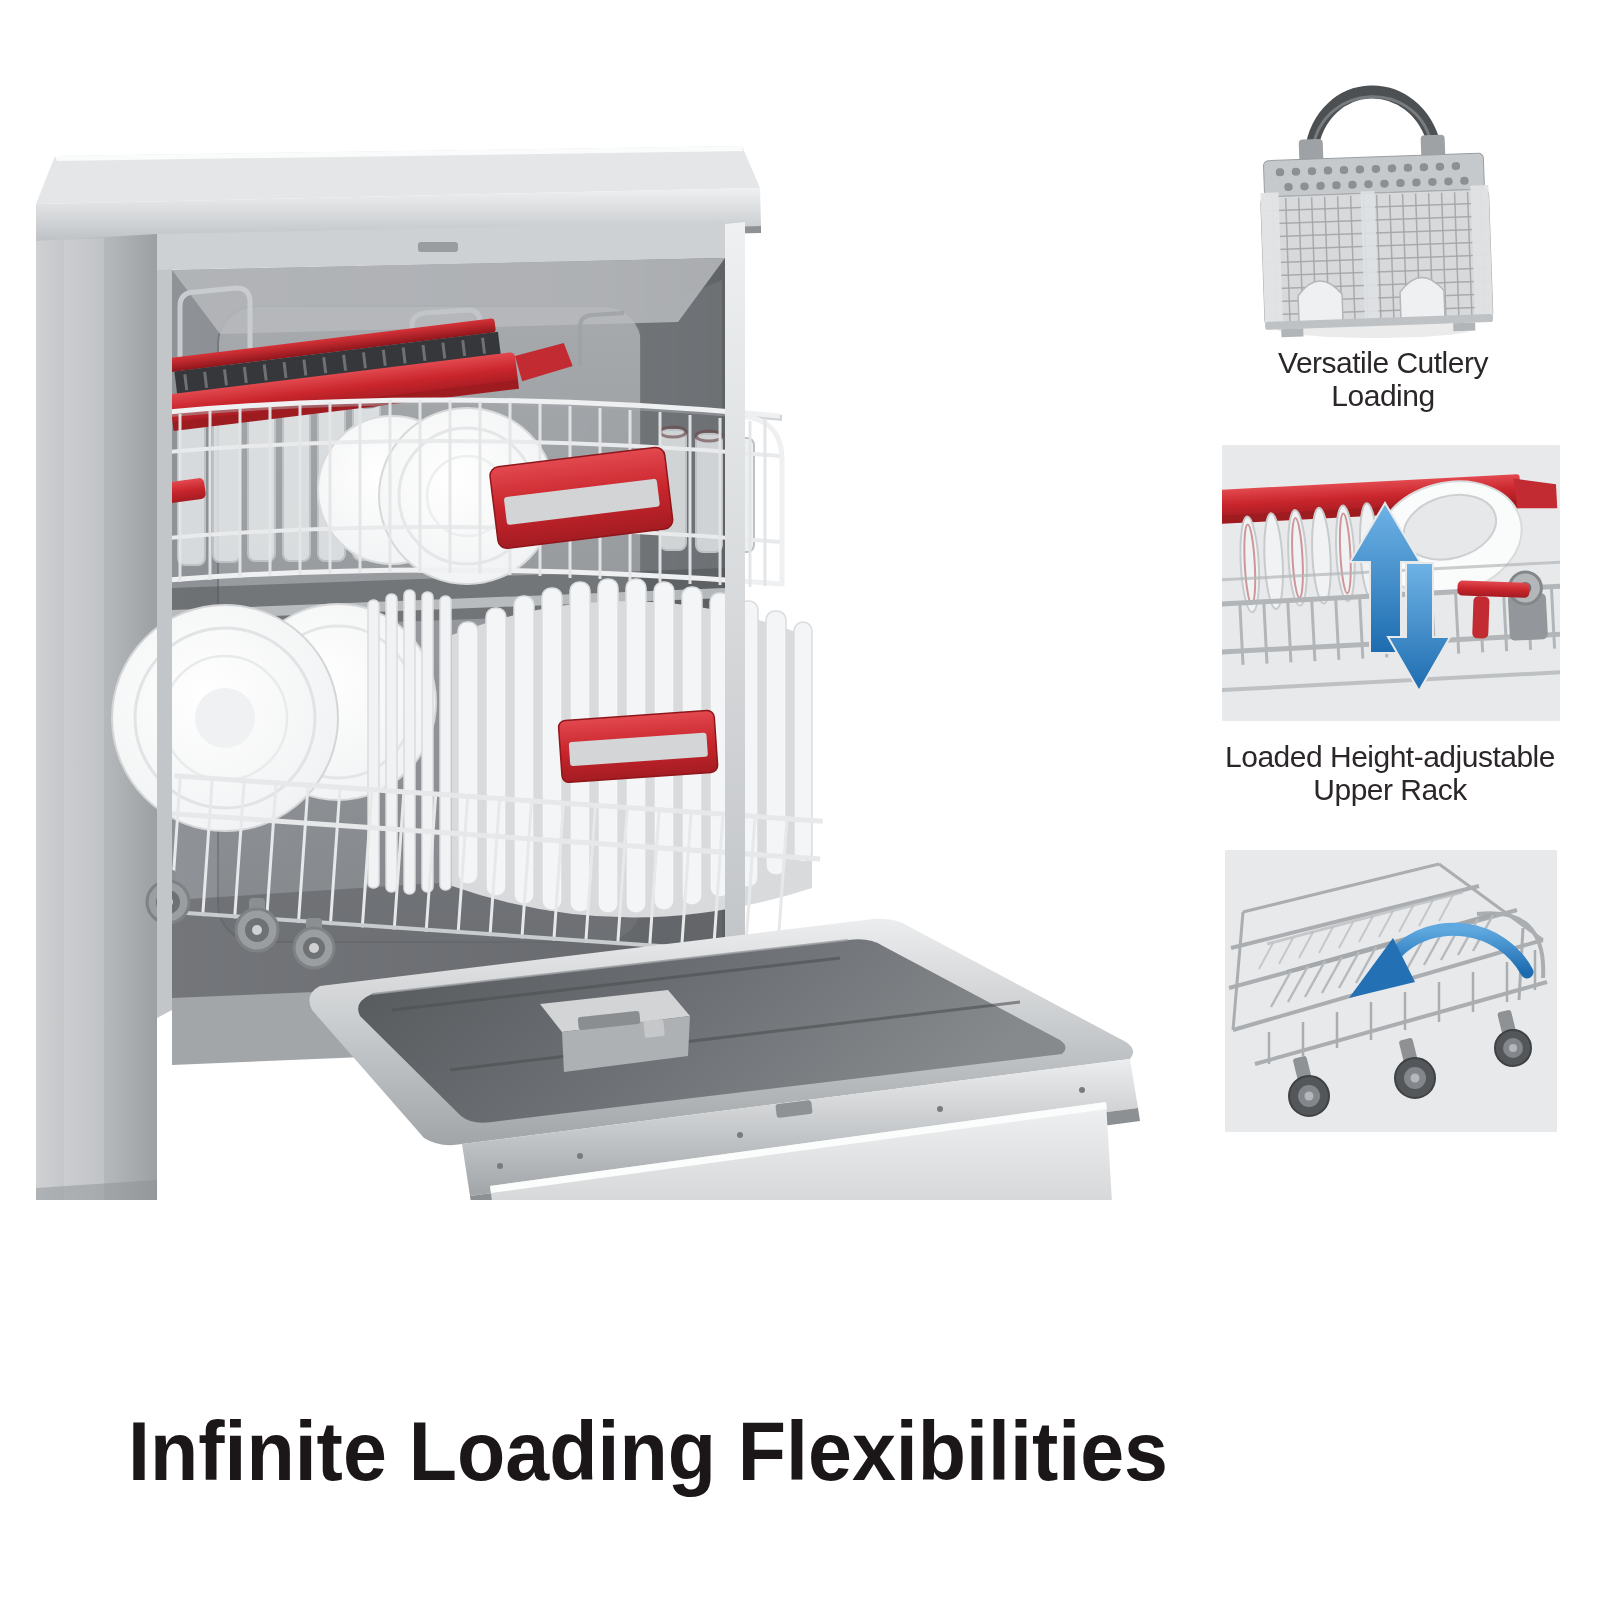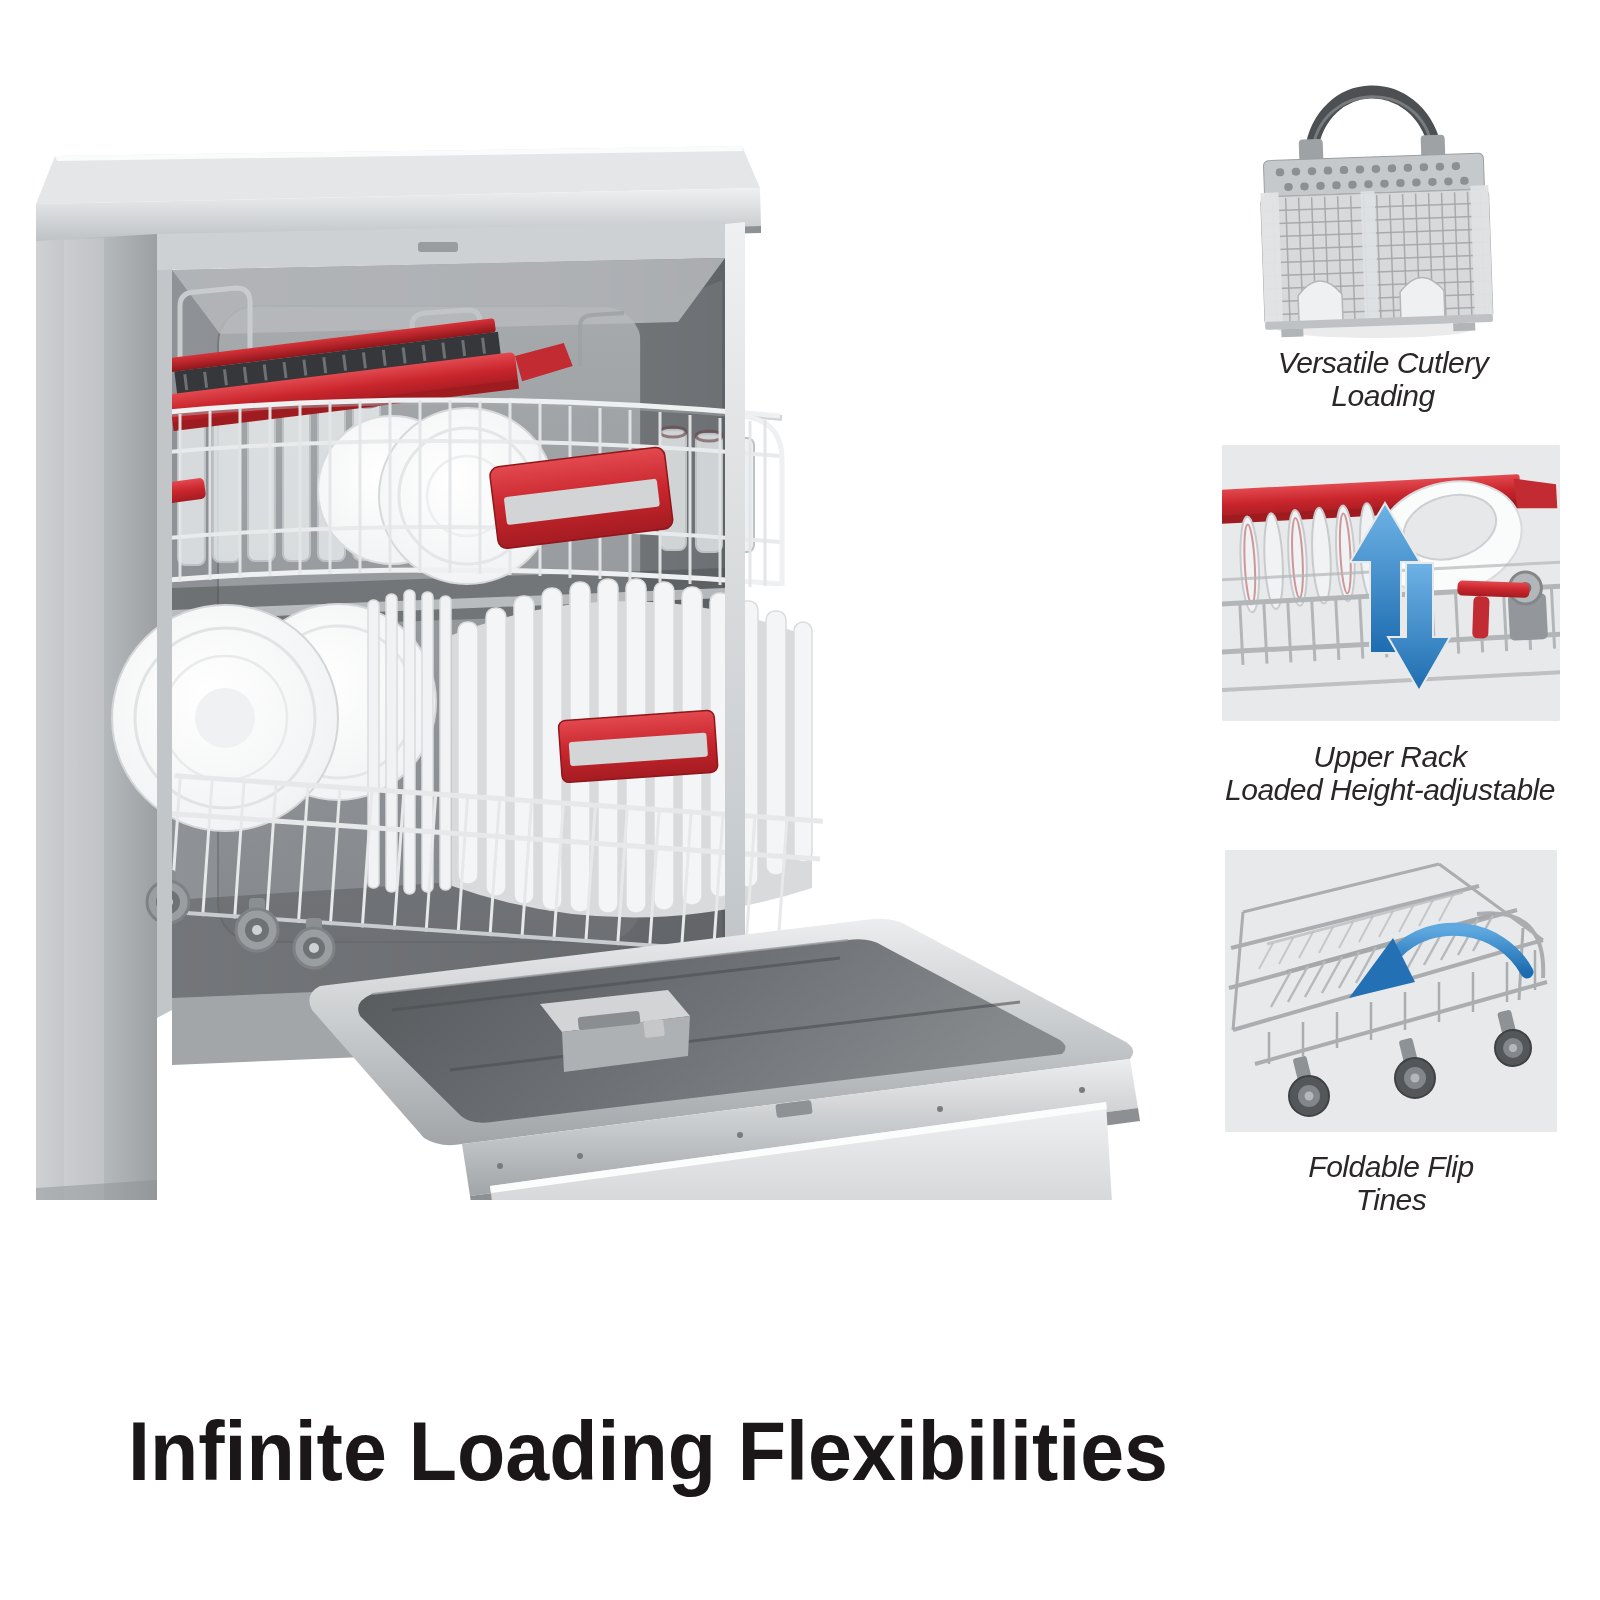--- a/index.html
+++ b/index.html
@@ -5,21 +5,21 @@
   html,body{margin:0;padding:0;background:#fff;}
   .stage{position:relative;width:1600px;height:1600px;background:#ffffff;overflow:hidden;
          font-family:"Liberation Sans",sans-serif;}
   .abs{position:absolute;}
   .main-figure{left:20px;top:130px;width:1170px;height:1070px;}
   .co1-img{left:1252px;top:55px;width:246px;height:285px;}
   .co2-img{left:1222px;top:445px;width:338px;height:276px;background:#e8e9ea;border-radius:2px;}
   .co3-img{left:1225px;top:850px;width:332px;height:282px;background:#e8e9ea;border-radius:2px;}
   .caption{width:420px;text-align:center;color:#2b2728;font-size:30px;line-height:33px;
            letter-spacing:-0.5px;font-weight:400;}
-  .caption span{display:block;font-style:italic;}
+  .caption span{display:block;}
   .co1-cap{left:1173px;top:346px;}
   .co2-cap{left:1180px;top:740px;}
   .co3-cap{left:1181px;top:1150px;}
   .headline{left:128px;top:1392px;width:1050px;height:120px;}
   svg{display:block;}
   text{font-family:"Liberation Sans",sans-serif;}
 </style>
 </head>
 <body>
 
@@ -409,25 +409,21 @@
       <path d="M302,122 C276,74 208,64 170,104" fill="none" stroke="url(#gBlue2)" stroke-width="13" stroke-linecap="round"></path>
       <polygon points="124,148 168,88 190,132" fill="#2470b4"></polygon>
     </g>
   </svg>
 
   <div class="abs caption co1-cap">
     <span>Versatile Cutlery</span>
     <span>Loading</span>
   </div>
   <div class="abs caption co2-cap">
+    <span>Loaded Height-adjustable</span>
     <span>Upper Rack</span>
-    <span>Loaded Height-adjustable</span>
-  </div>
-  <div class="abs caption co3-cap">
-    <span>Foldable Flip</span>
-    <span>Tines</span>
   </div>
 
   <svg class="abs headline" viewBox="0 0 1050 120">
     <text x="0" y="88" font-size="84" font-weight="700" fill="#1b1718" textLength="1040" lengthAdjust="spacingAndGlyphs">Infinite Loading Flexibilities</text>
   </svg>
 
 </div>
 
 </body></html>

